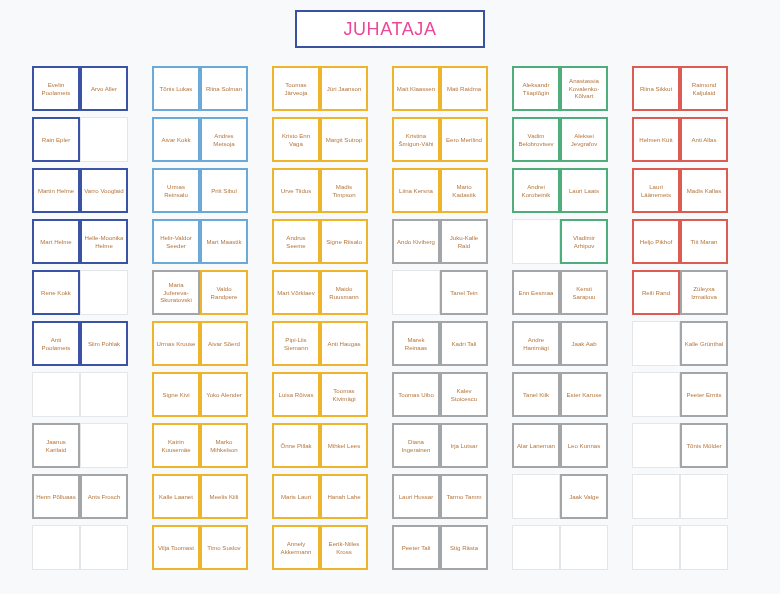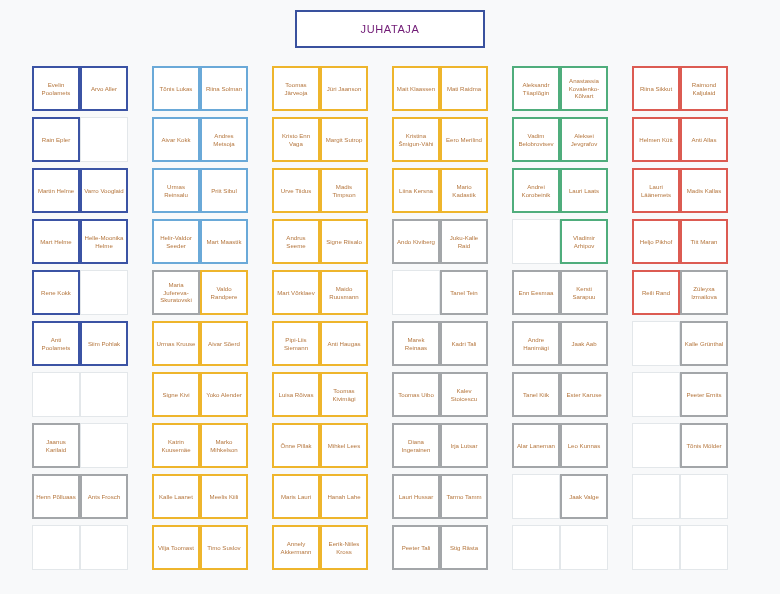--- a/index.html
+++ b/index.html
@@ -34,22 +34,22 @@
     width: 190px;
     height: 38px;
     border: 2px solid #39519e;
     background: #ffffff;
     display: flex;
     align-items: center;
     justify-content: center;
     box-sizing: border-box;
   }
   .header-title {
-    font-size: 11px;
-    color: #701a75;
+    font-size: 18px;
+    color: #ec4899;
     letter-spacing: 0.6px;
   }
 
   
   .grid {
     position: absolute;
     left: 32px;
     top: 66px;
     display: grid;
     grid-template-columns:

